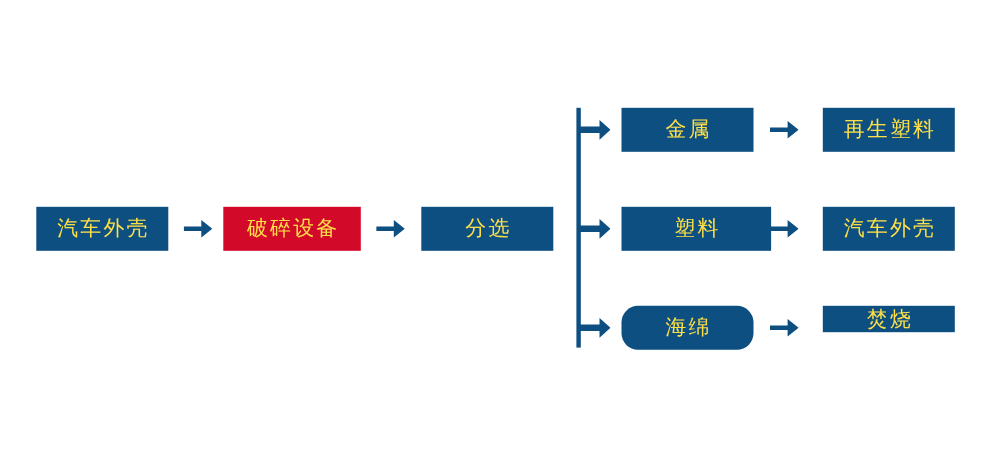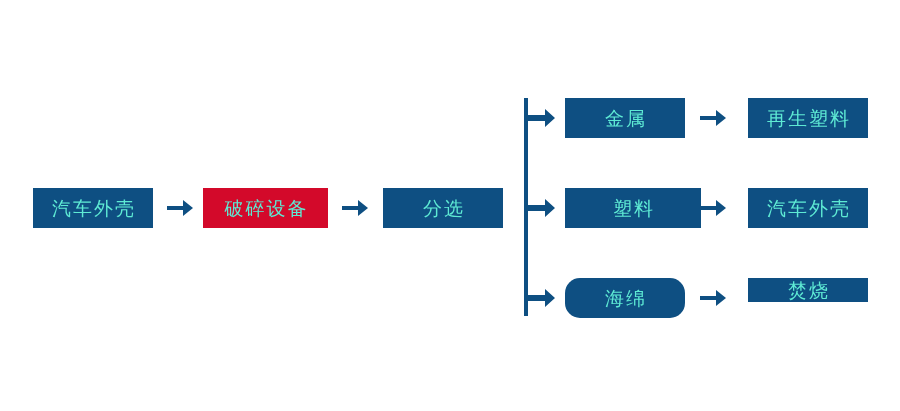--- a/index.html
+++ b/index.html
@@ -17,21 +17,21 @@
   #diagram {
     position: relative;
     width: 900px;
     height: 411px;
   }
   .node {
     position: absolute;
     display: flex;
     align-items: center;
     justify-content: center;
-    color: #5eead4;
+    color: #fde047;
     font-size: 19px;
     line-height: 1;
     letter-spacing: 2px;
     text-indent: 2px;
     font-weight: 400;
     box-sizing: border-box;
     white-space: nowrap;
   }
   .node.blue   { background: #0E4F82; }
   .node.red    { background: #D3092A; }

